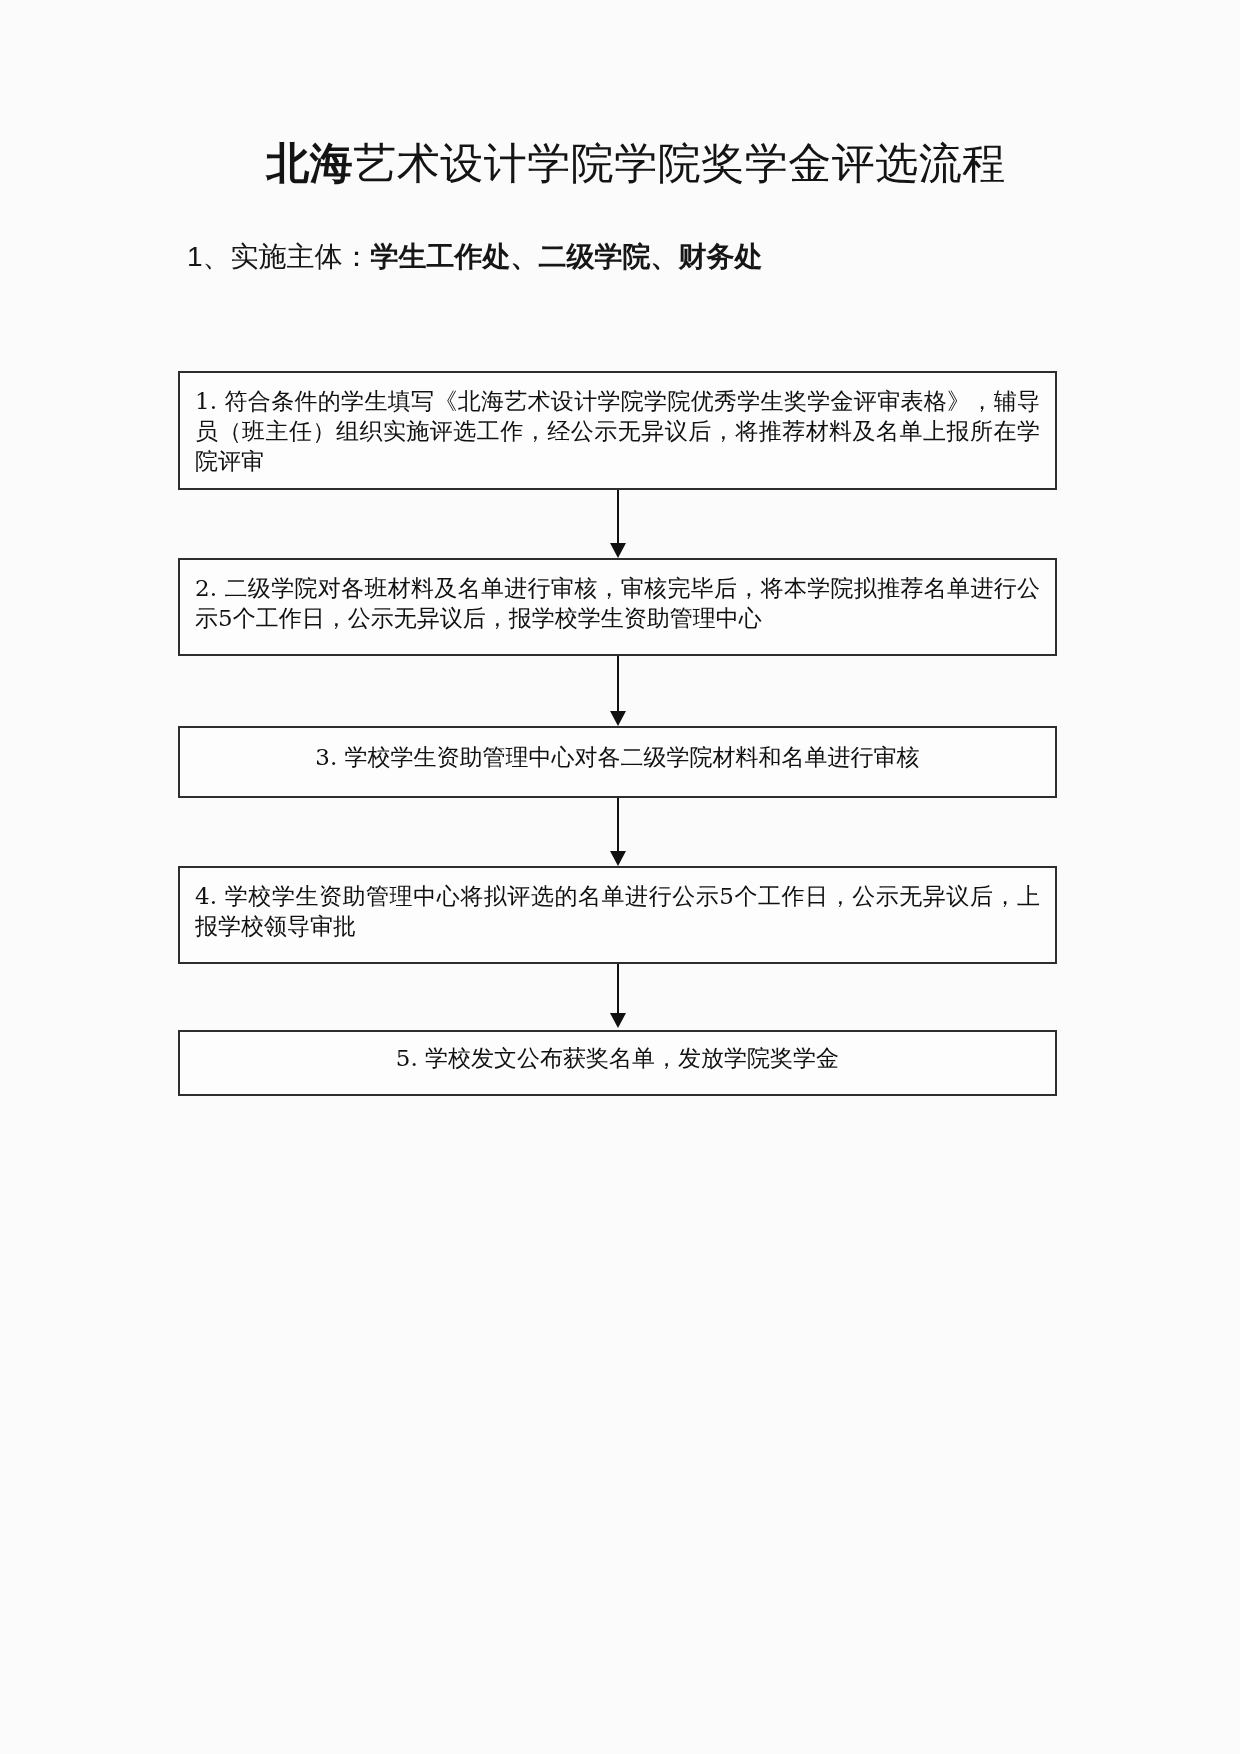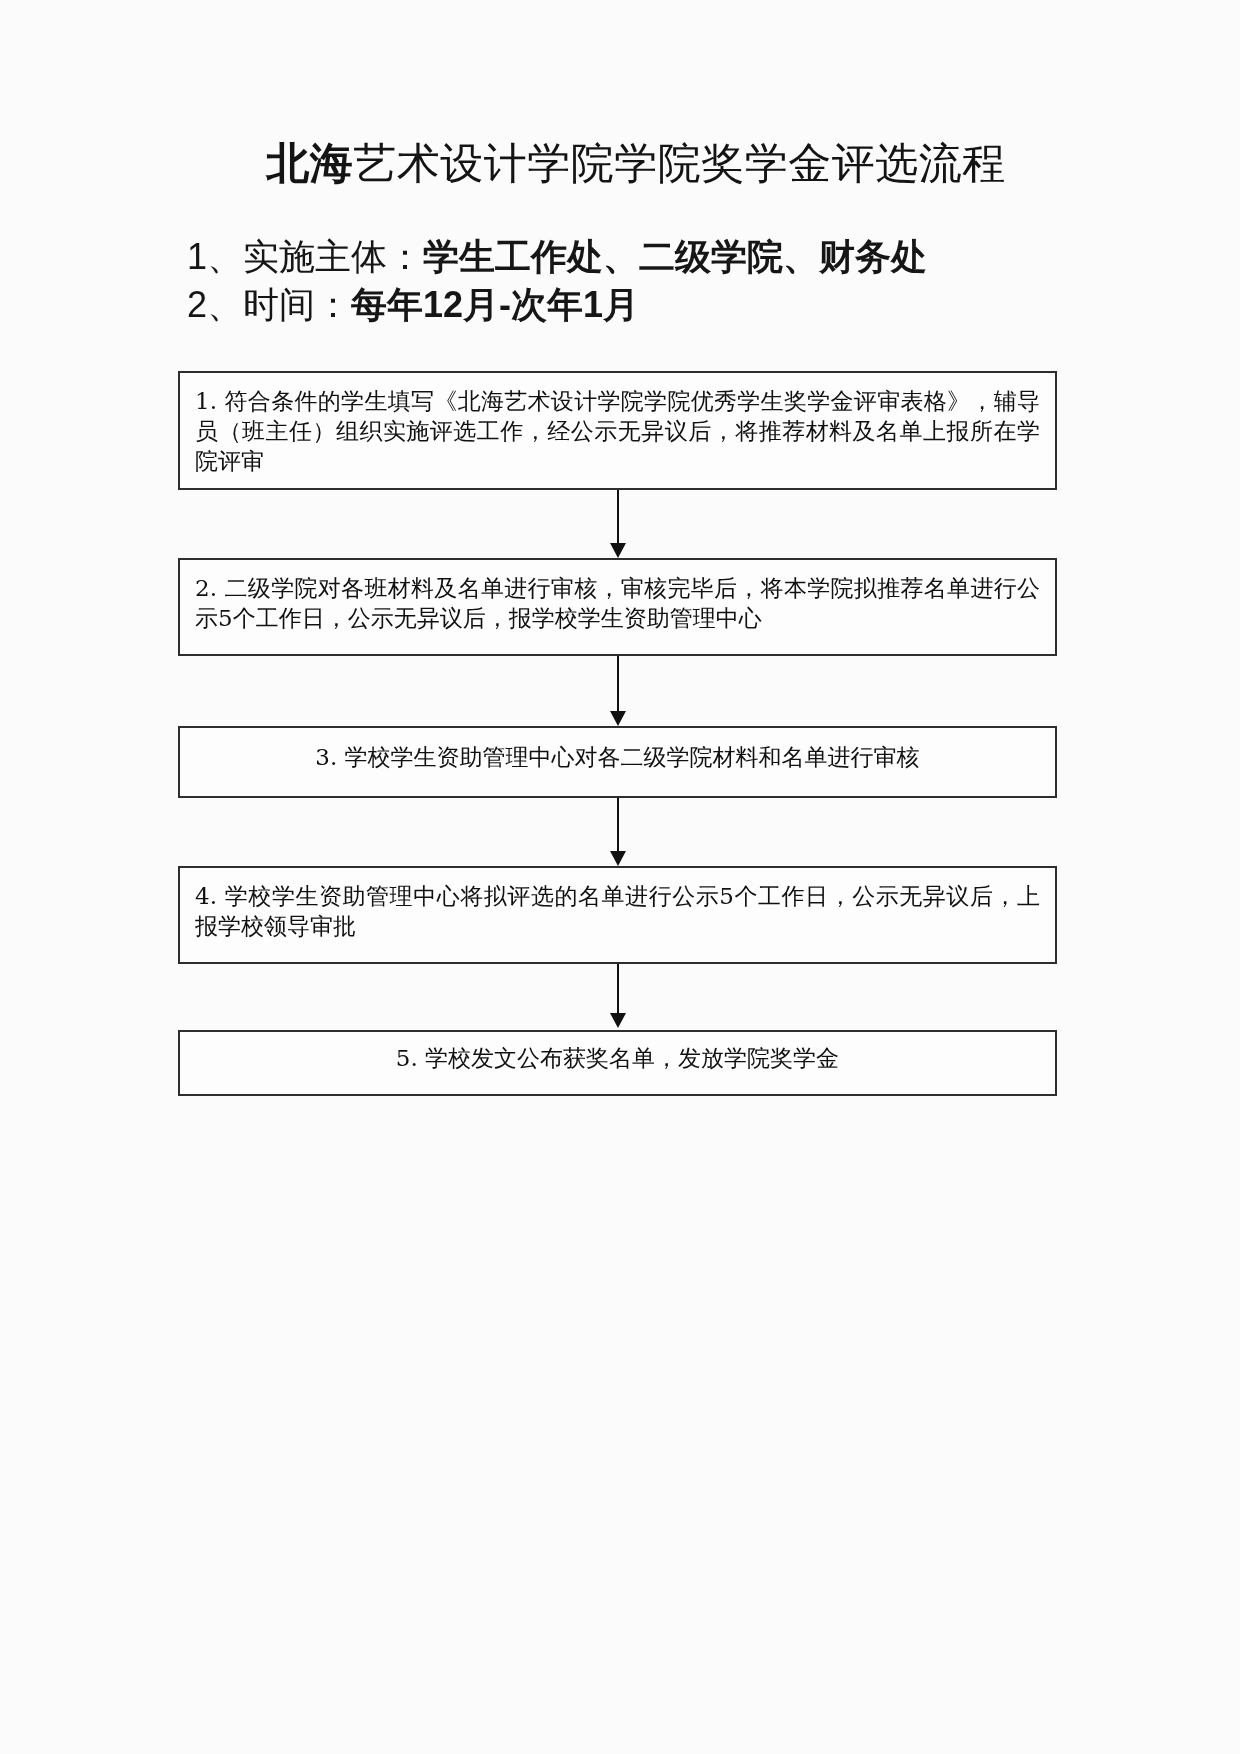--- a/index.html
+++ b/index.html
@@ -32,21 +32,21 @@
     letter-spacing: 0.5px;
     color: #141414;
   }
   .title .college {
     font-weight: 700;
   }
   .note {
     position: absolute;
     left: 187px;
     margin: 0;
-    font-size: 36px;
+    font-size: 28px;
     line-height: 33px;
     font-weight: 400;
     color: #161616;
     white-space: nowrap;
   }
   #note1 { top: 240px; }
   #note2 { top: 288px; }
   .note .value { font-weight: 700; }
 
   .flow-box {
@@ -106,21 +106,20 @@
 </style>
 </head>
 <body>
 
 <div class="page">
 
   <h1 class="title"><span class="college">北海</span><span>艺术设计学院学院奖学金评选流程</span></h1>
 
   <p class="note" id="note1"><span>1、实施主体：</span><span class="value">学生工作处、二级学院、财务处</span></p>
 
-  <p class="note" id="note2"><span>2、时间：</span><span class="value">每年12月-次年1月</span></p>
 
   <div>
 
     <div class="flow-box" id="box1"><span>1. 符合条件的学生填写《北海艺术设计学院学院优秀学生奖学金评审表格》，辅导员（班主任）组织实施评选工作，经公示无异议后，将推荐材料及名单上报所在学院评审</span></div>
 
     <div class="arrow" id="arrow1">
       <div class="line"></div>
       <div class="head"></div>
     </div>
 

